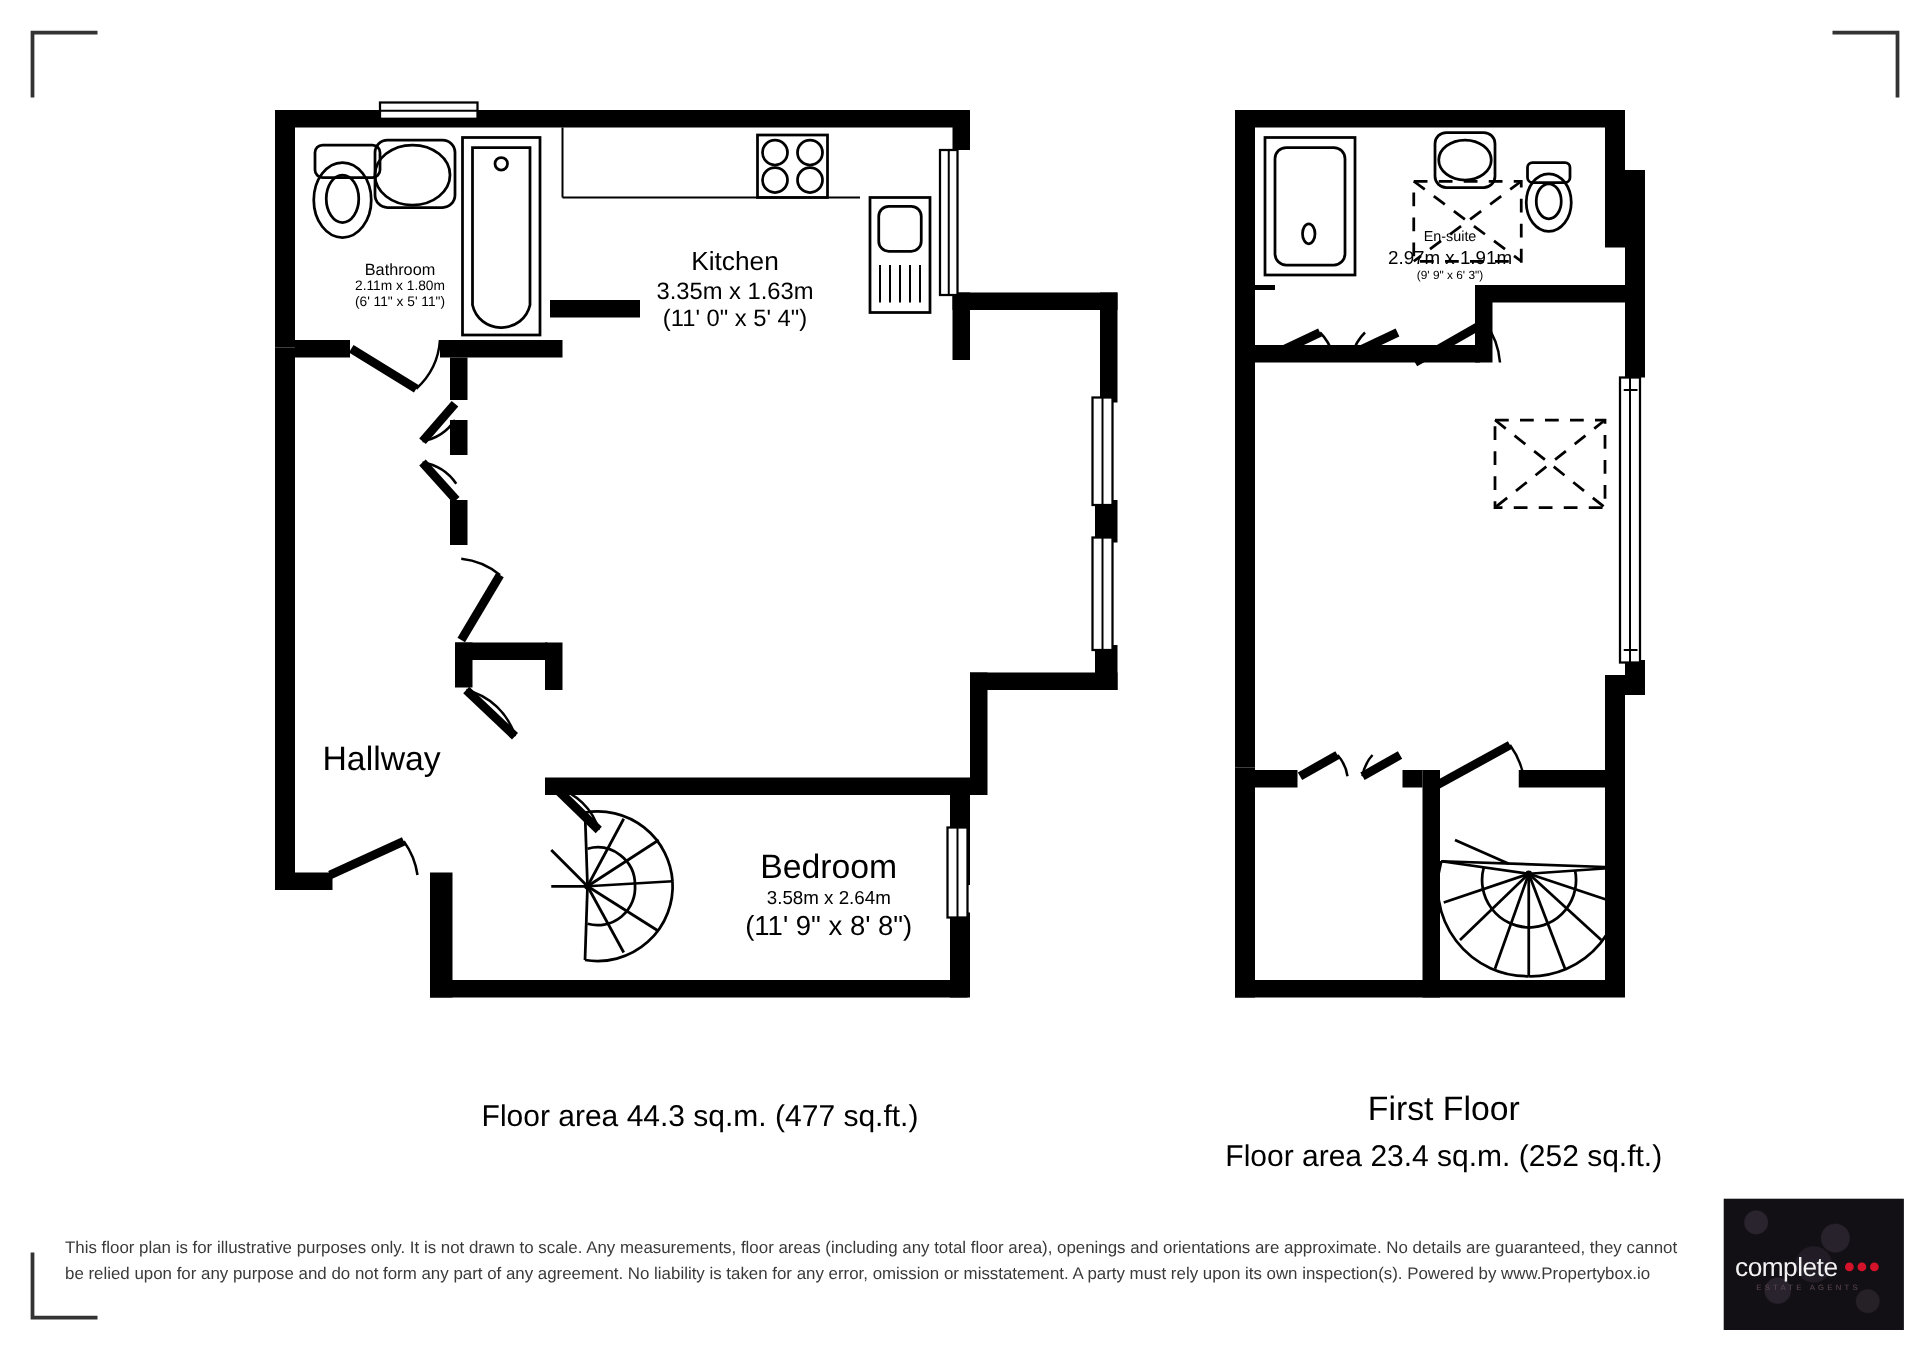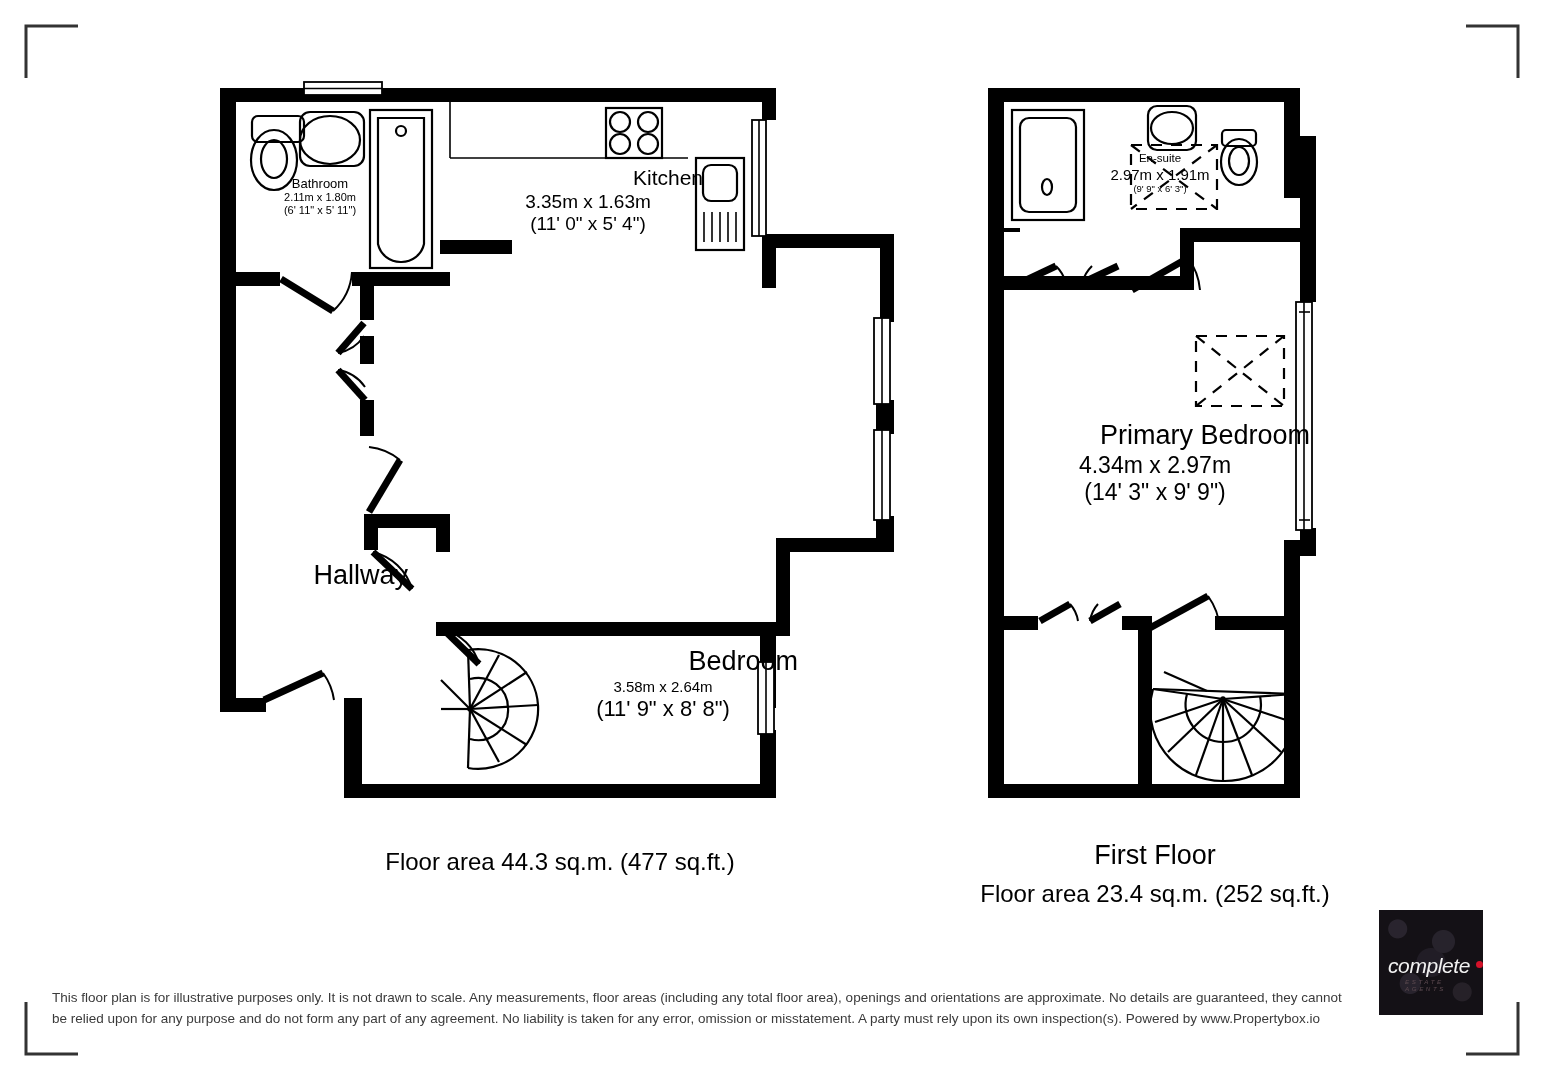--- a/index.html
+++ b/index.html
@@ -8,39 +8,38 @@
     width:1544px;height:1080px;
     font-family:"Liberation Sans", sans-serif;
     color:#1a1a1a;
     position:relative;
     overflow:hidden;
   }
   #sheet{position:absolute;inset:0;width:1544px;height:1080px;}
   svg.plan{position:absolute;top:0;left:0;width:1544px;height:1080px;}
 
   
-  .tx{position:absolute;text-align:center;line-height:1.18;white-space:nowrap;}
-  .room-name{font-size:25px;font-weight:400;color:#000;text-align:right;}
+  .tx{position:absolute;text-align:center;line-height:1.18;white-space:nowrap;margin-top:32px;}
+  .room-name{font-size:25px;font-weight:400;color:#000;}
   .room-dim{font-size:21px;font-weight:400;color:#000;}
   .room-name-sm{font-size:13px;color:#000;}
   .room-dim-sm{font-size:11px;color:#000;}
   .floor-title{font-size:27px;color:#000;}
   .floor-area{font-size:24px;color:#000;}
   .total-area{font-size:22px;color:#000;}
   .disclaimer{
     position:absolute;font-size:13.5px;line-height:1.55;color:#3a3a3a;
     text-align:left;width:1290px;
   }
 
   
   #logo{
-    position:absolute;left:1379px;top:910px;width:104px;height:105px;
+    position:absolute;left:1379px;top:959px;width:144px;height:105px;
     background:#141116;
     overflow:hidden;
-    font-style:italic;
   }
   #logo .damask{
     position:absolute;inset:0;
     background:
       radial-gradient(circle at 18% 18%, #2b2630 0 9px, transparent 10px),
       radial-gradient(circle at 62% 30%, #29242e 0 11px, transparent 12px),
       radial-gradient(circle at 30% 70%, #2a252f 0 10px, transparent 11px),
       radial-gradient(circle at 80% 78%, #272229 0 9px, transparent 10px),
       radial-gradient(circle at 50% 50%, #221e27 0 14px, transparent 15px),
       #141116;
@@ -350,25 +349,20 @@
     <div class="room-dim" style="font-size:15px;">3.58m x 2.64m</div>
     <div class="room-dim" style="font-size:22px;">(11' 9" x 8' 8")</div>
   </div>
 
   <div class="tx" style="left:1090px;top:152px;width:140px;">
     <div class="room-name-sm" style="font-size:11.5px;">En-suite</div>
     <div class="room-dim-sm" style="font-size:15px;">2.97m x 1.91m</div>
     <div class="room-dim-sm" style="font-size:9.5px;">(9' 9" x 6' 3")</div>
   </div>
 
-  <div class="tx" style="left:1000px;top:420px;width:310px;">
-    <div class="room-name" style="font-size:27px;">Primary Bedroom</div>
-    <div class="room-dim" style="font-size:23px;">4.34m x 2.97m</div>
-    <div class="room-dim" style="font-size:23px;">(14' 3" x 9' 9")</div>
-  </div>
 
   <div class="tx" style="left:370px;top:840px;width:380px;">
     <div class="floor-area" style="margin-top:8px;">Floor area 44.3 sq.m. (477 sq.ft.)</div>
   </div>
 
   <div class="tx" style="left:965px;top:840px;width:380px;">
     <div class="floor-title">First Floor</div>
     <div class="floor-area" style="margin-top:8px;">Floor area 23.4 sq.m. (252 sq.ft.)</div>
   </div>
 

